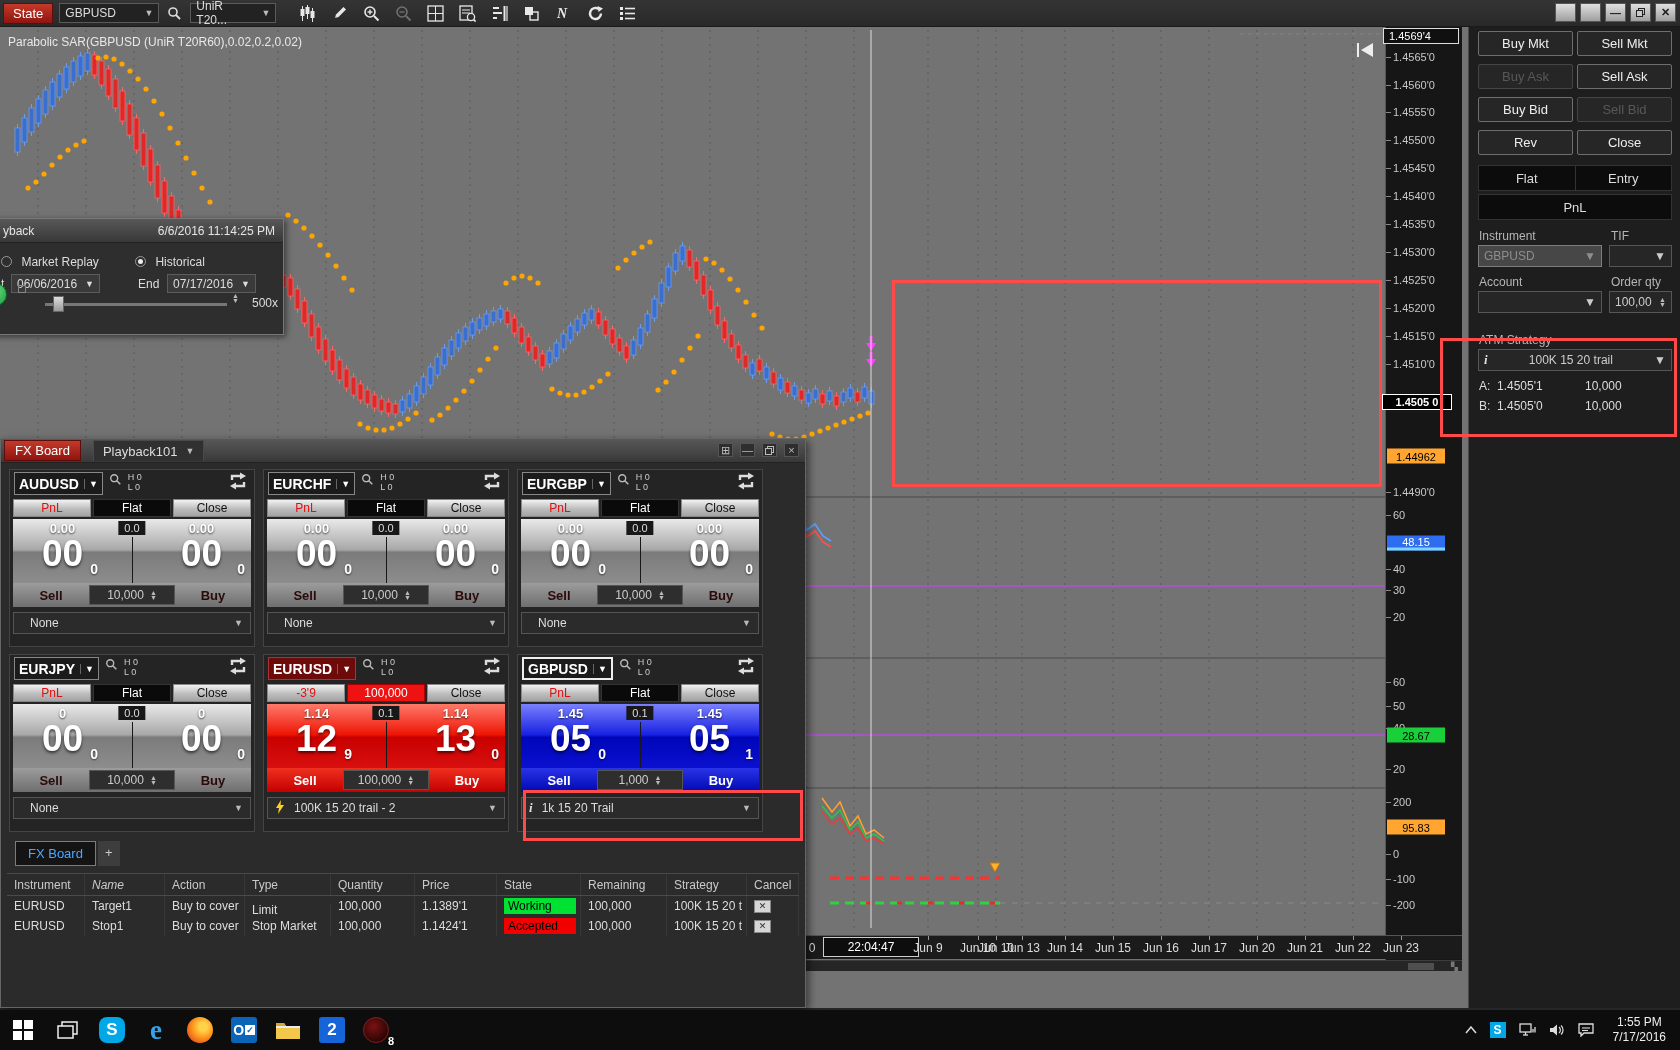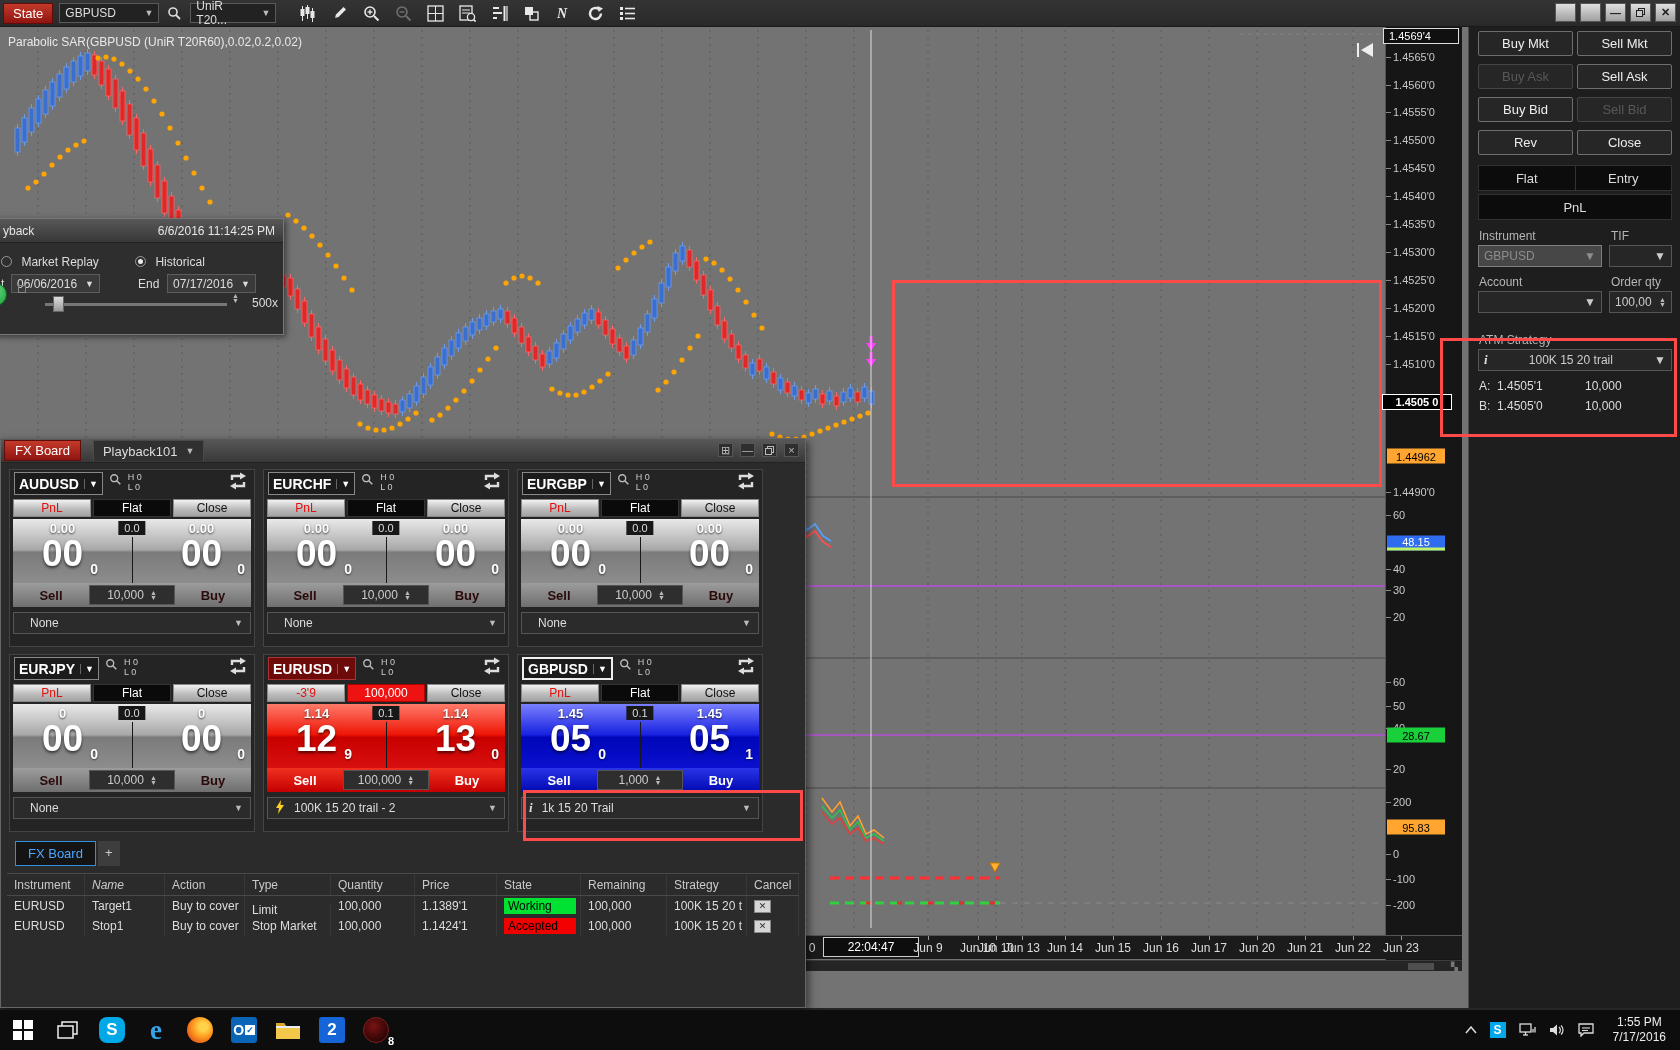--- a/index.html
+++ b/index.html
@@ -24,21 +24,21 @@
   #chart-svg{position:absolute;left:0;top:0}
   #chart-label{position:absolute;left:8px;top:8px;color:#e8e8e8;font-size:12px}
   #price-axis{position:absolute;left:1385px;top:0;width:77px;height:943px;background:#161616;border-left:1px solid #555}
   .pa-label{position:absolute;left:7px;color:#c8c8c8;font-size:11px;transform:translateY(-50%)}
   .pa-tick{position:absolute;left:0;width:5px;height:1px;background:#888}
   #pa-toptab{position:absolute;left:-3px;top:1px;width:76px;height:16px;background:#101010;border:1px solid #ddd;color:#fff;font-size:11px;display:flex;align-items:center;padding-left:5px}
   #pa-last{position:absolute;left:-4px;width:70px;height:16px;background:#000;border:1px solid #fff;color:#fff;font-size:11px;font-weight:bold;display:flex;align-items:center;justify-content:center;transform:translateY(-50%)}
   .pa-badge{position:absolute;left:1px;width:58px;height:15px;font-size:11px;display:flex;align-items:center;justify-content:center;transform:translateY(-50%);color:#000}
   .badge-orange{background:#ffa530}
   .badge-green{background:#19cf3a}
-  .badge-bluered{background:#2e6cf0;color:#fff;border-bottom:3px solid #bef264}
+  .badge-bluered{background:#2e6cf0;color:#fff;border-bottom:3px solid #7dd3fc}
   #skip-icon{position:absolute;left:1355px;top:14px}
   #time-axis{position:absolute;left:0;top:908px;width:1462px;height:24px;background:#1b1b1b;border-top:1px solid #555}
   .ta-label{position:absolute;top:5px;color:#ddd;font-size:12px;transform:translateX(-50%);white-space:nowrap}
   .ta-tick{position:absolute;top:0;width:1px;height:4px;background:#999}
   #ta-cursor{position:absolute;top:1px;height:20px;background:#0d0d0d;border:1px solid #ccc;color:#fff;font-size:12px;display:flex;align-items:center;justify-content:center}
   #chart-scrollbar{position:absolute;left:768px;top:933px;width:694px;height:11px;background:#252525;border-top:1px solid #3d3d3d}
   #scroll-handle{position:absolute;right:28px;top:2px;width:26px;height:7px;background:#4f4f4f}
   #scroll-grip{position:absolute;right:4px;top:1px;color:#777;font-size:9px}
 
   

